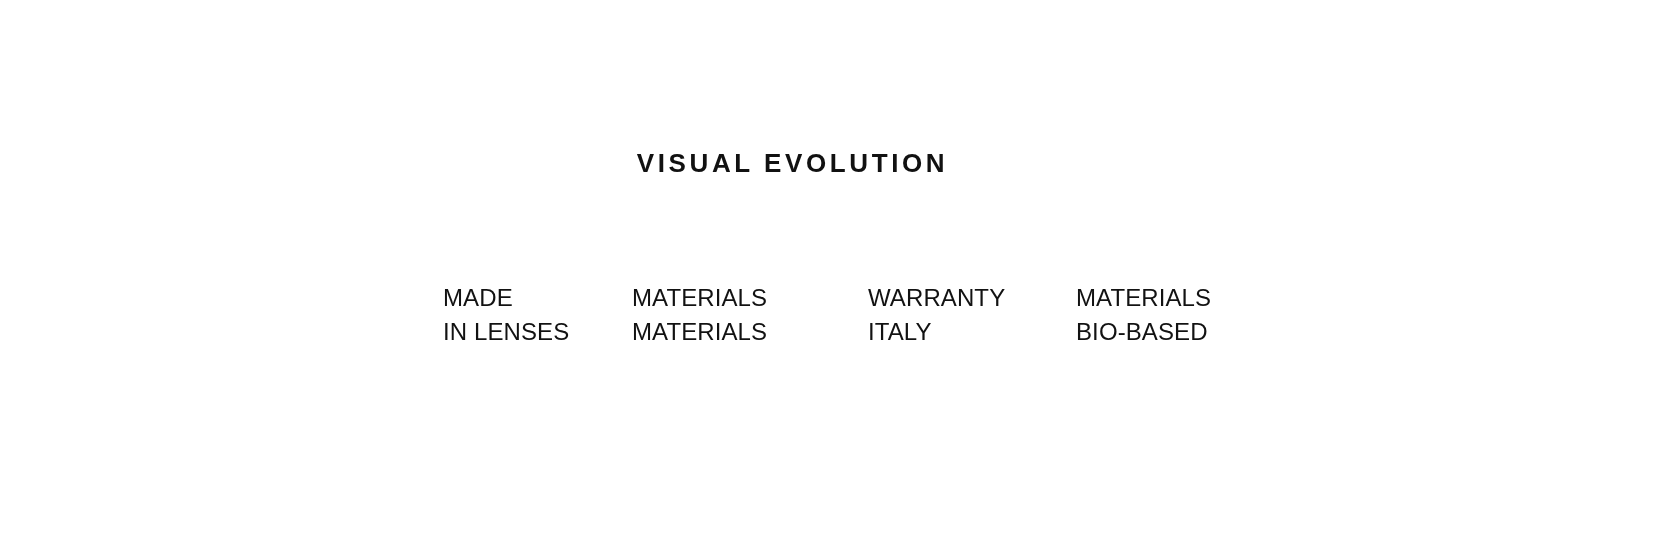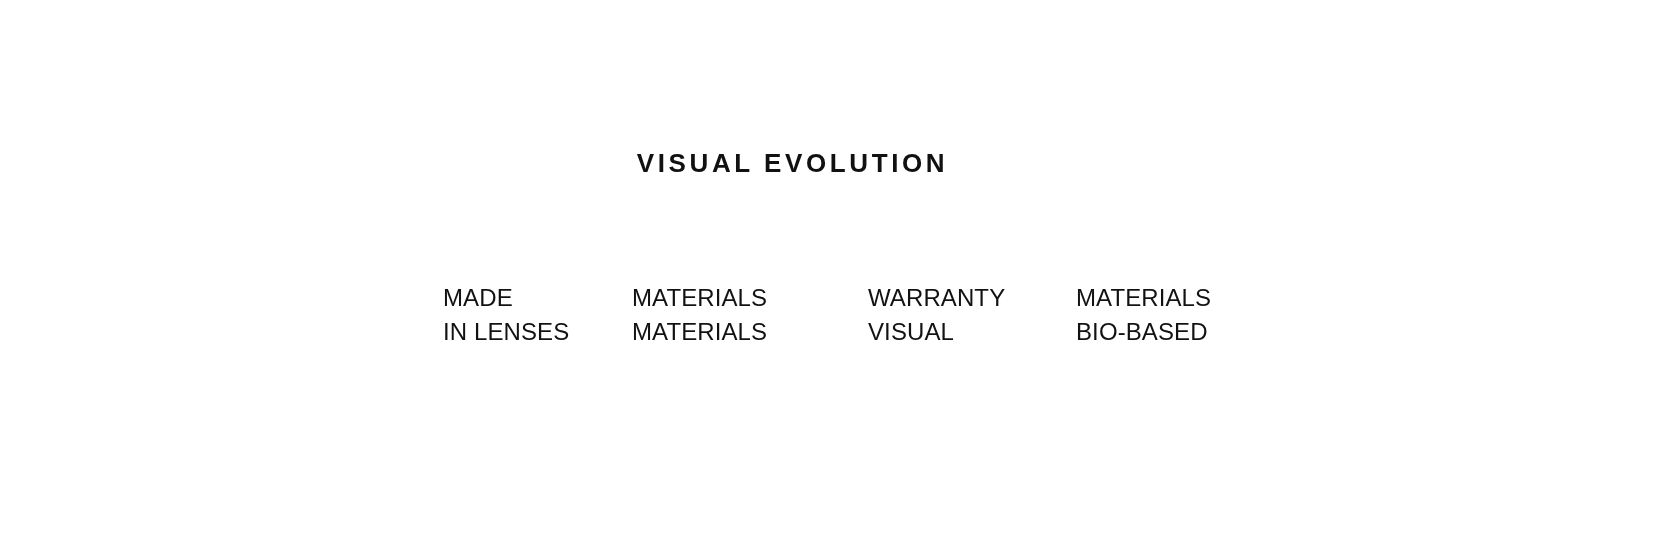--- a/index.html
+++ b/index.html
@@ -96,21 +96,21 @@
       <span class="line">IN LENSES</span>
     </div>
 
     <div class="feature-item col-2">
       <span class="line">MATERIALS</span>
       <span class="line">MATERIALS</span>
     </div>
 
     <div class="feature-item col-3">
       <span class="line">WARRANTY</span>
-      <span class="line">VISUAL</span>
+      <span class="line">ITALY</span>
     </div>
 
     <div class="feature-item col-4">
       <span class="line">MATERIALS</span>
       <span class="line">BIO-BASED</span>
     </div>
 
   </div>
 
 </div>

